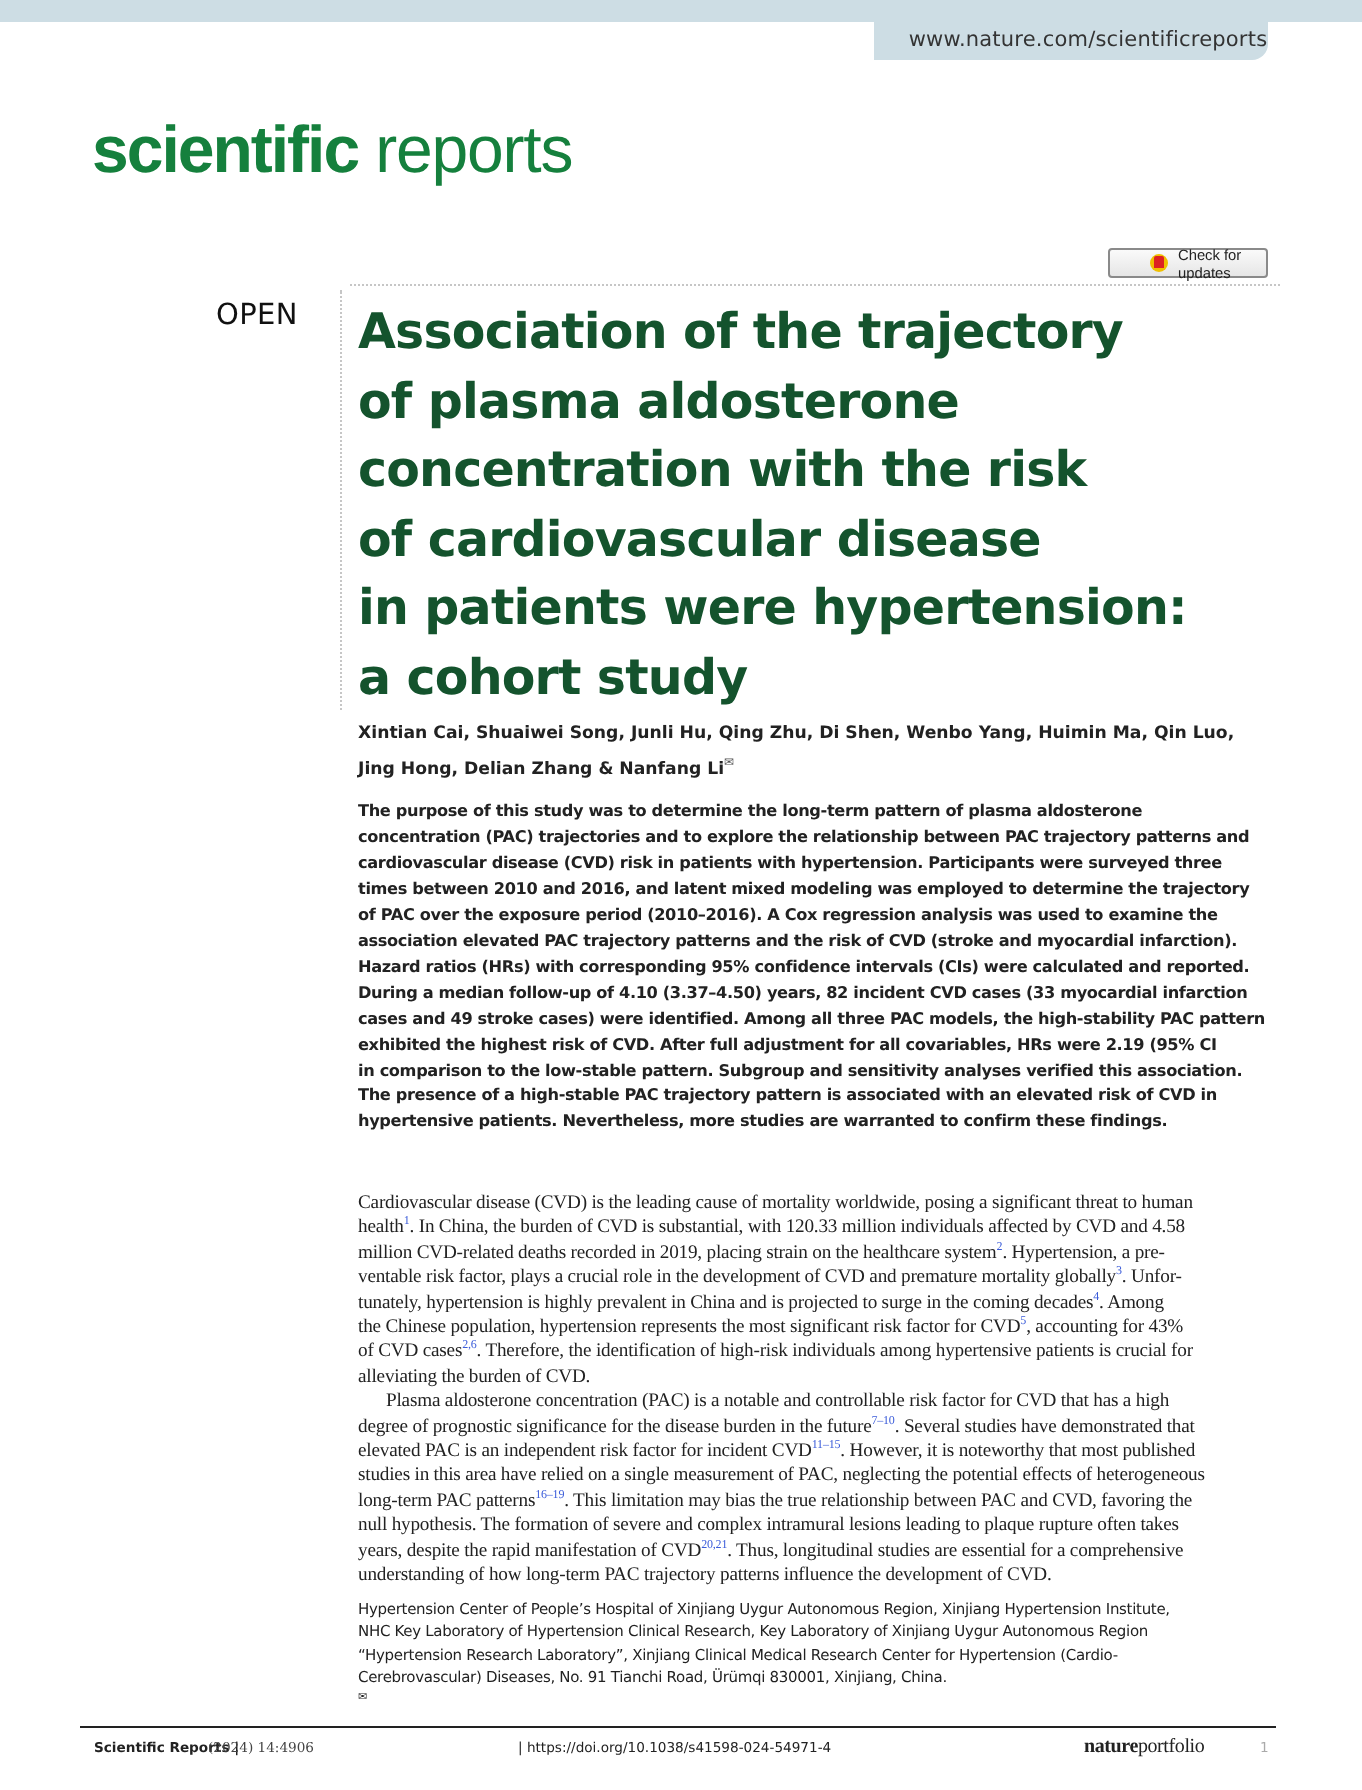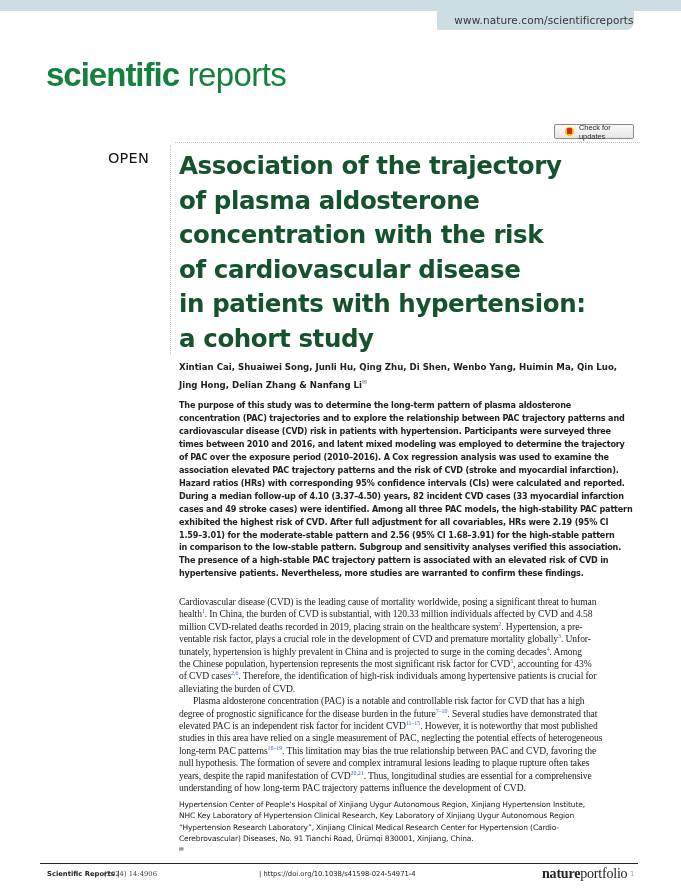--- a/index.html
+++ b/index.html
@@ -21,21 +21,21 @@
   .journal-logo {
     position: absolute; left: 46px; top: 55px;
     font-family: "Liberation Sans", sans-serif; font-size: 33px; color: #15803d;
     letter-spacing: -0.6px; line-height: 40px;
   }
   .journal-logo .bold { font-weight: bold; letter-spacing: -1px; }
   .check-updates {
     position: absolute; left: 554px; top: 124px; width: 80px; height: 15px;
     border: 1px solid #8a8a8a; border-radius: 2px; background: linear-gradient(#fafafa, #e6e6e6);
     box-sizing: border-box; font-family: "Liberation Sans", sans-serif; font-size: 7.4px; color: #222;
-    display: flex; align-items: center; padding-left: 10px; cursor: pointer;
+    display: flex; align-items: center; padding-left: 20px; cursor: pointer;
   }
   .check-updates .cu-icon {
     width: 9px; height: 9px; border-radius: 50%; background: #f0c000; position: relative; margin-right: 5px; flex: none;
   }
   .check-updates .cu-icon::after {
     content: ""; position: absolute; left: 2px; top: 1px; width: 5px; height: 6px; background: #d22; border-radius: 1px 1px 0 0;
   }
   .dotted-rule {
     position: absolute; left: 175px; top: 142px; width: 465px; border-top: 1px dotted #c6c6c6;
   }
@@ -81,21 +81,21 @@
   .footer-rule {
     position: absolute; left: 40px; top: 863px; width: 598px; border-top: 1.2px solid #222;
   }
   .footer {
     position: absolute; top: 866px; left: 0; width: 614px; height: 20px;
     font-family: "DejaVu Sans", sans-serif; font-size: 6.8px; color: #222; line-height: 16px;
   }
   .footer .f-journal { position: absolute; left: 47px; font-weight: bold; }
   .footer .f-vol { position: absolute; left: 104px; font-family: "DejaVu Serif", serif; color: #444; }
   .footer .f-doi { position: absolute; left: 259px; }
-  .footer .f-publisher { position: absolute; left: 542px; font-family: "Liberation Serif", serif; font-size: 14px; letter-spacing: -0.2px; }
+  .footer .f-publisher { position: absolute; left: 542px; font-family: "Liberation Serif", serif; font-size: 10px; letter-spacing: -0.2px; }
   .footer .f-publisher b { font-weight: bold; }
   .footer .f-page { position: absolute; left: 630px; color: #aaa; }
 </style>
 </head>
 <body>
 
 <div class="top-band"></div>
 <a class="url-tab">www.nature.com/scientificreports</a>
 
 <div class="journal-logo"><span class="bold">scientific</span><span> reports</span></div>
@@ -108,41 +108,40 @@
 <div class="dotted-rule"></div>
 <div class="dotted-vert"></div>
 
 <div class="open-label">OPEN</div>
 
 <h1 class="title">
   <span>Association of the trajectory</span>
   <span>of plasma aldosterone</span>
   <span>concentration with the risk</span>
   <span>of cardiovascular disease</span>
-  <span>in patients with hypertension:</span>
+  <span>in patients were hypertension:</span>
   <span>a cohort study</span>
 </h1>
 
 <p class="authors">
   <span>Xintian Cai, Shuaiwei Song, Junli Hu, Qing Zhu, Di Shen, Wenbo Yang, Huimin Ma, Qin Luo,</span><br>
   <span>Jing Hong, Delian Zhang &amp; Nanfang Li</span><span class="mail">✉</span>
 </p>
 
 <div class="abstract">
   <span>The purpose of this study was to determine the long-term pattern of plasma aldosterone</span>
   <span>concentration (PAC) trajectories and to explore the relationship between PAC trajectory patterns and</span>
   <span>cardiovascular disease (CVD) risk in patients with hypertension. Participants were surveyed three</span>
   <span>times between 2010 and 2016, and latent mixed modeling was employed to determine the trajectory</span>
   <span>of PAC over the exposure period (2010–2016). A Cox regression analysis was used to examine the</span>
   <span>association elevated PAC trajectory patterns and the risk of CVD (stroke and myocardial infarction).</span>
   <span>Hazard ratios (HRs) with corresponding 95% confidence intervals (CIs) were calculated and reported.</span>
   <span>During a median follow-up of 4.10 (3.37–4.50) years, 82 incident CVD cases (33 myocardial infarction</span>
   <span>cases and 49 stroke cases) were identified. Among all three PAC models, the high-stability PAC pattern</span>
   <span>exhibited the highest risk of CVD. After full adjustment for all covariables, HRs were 2.19 (95% CI</span>
-  <span>1.59–3.01) for the moderate-stable pattern and 2.56 (95% CI 1.68–3.91) for the high-stable pattern</span>
   <span>in comparison to the low-stable pattern. Subgroup and sensitivity analyses verified this association.</span>
   <span>The presence of a high-stable PAC trajectory pattern is associated with an elevated risk of CVD in</span>
   <span>hypertensive patients. Nevertheless, more studies are warranted to confirm these findings.</span>
 </div>
 
 <div class="body-text">
   <div id="p1">
       <span class="ln"><span>Cardiovascular disease (CVD) is the leading cause of mortality worldwide, posing a significant threat to human</span></span>
       <span class="ln"><span>health</span><sup style="color: rgb(58, 91, 217);">1</sup><span>. In China, the burden of CVD is substantial, with 120.33 million individuals affected by CVD and 4.58</span></span>
       <span class="ln"><span>million CVD-related deaths recorded in 2019, placing strain on the healthcare system</span><sup style="color: rgb(58, 91, 217);">2</sup><span>. Hypertension, a pre-</span></span>

